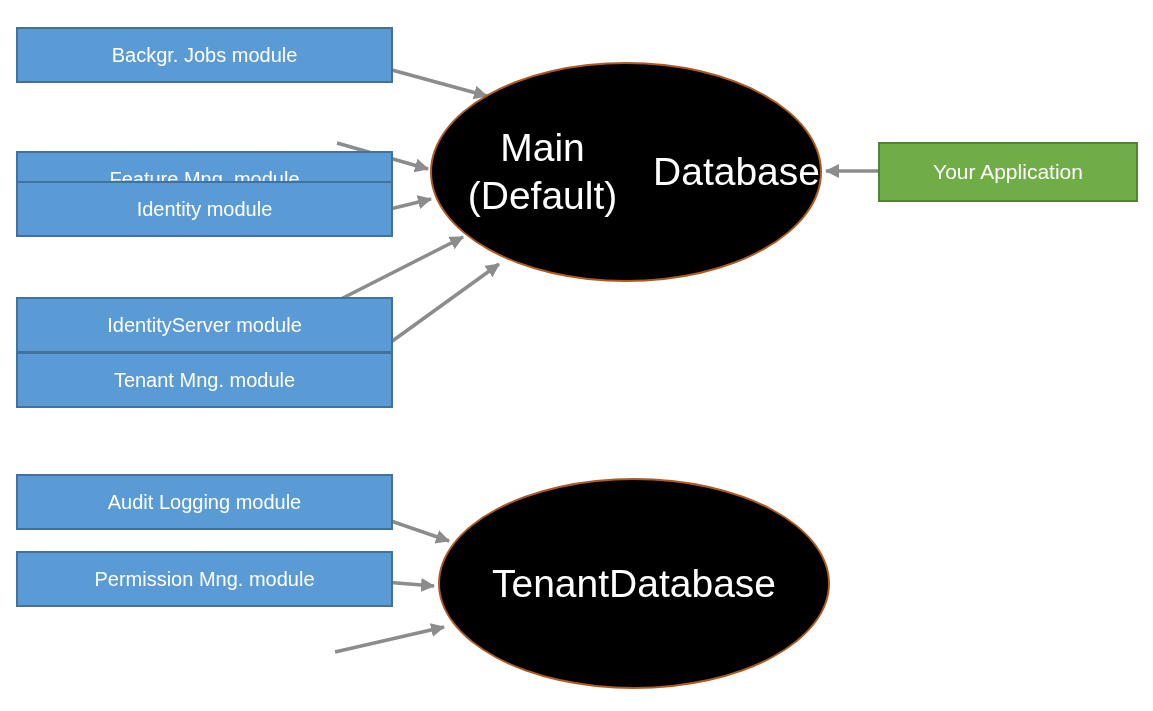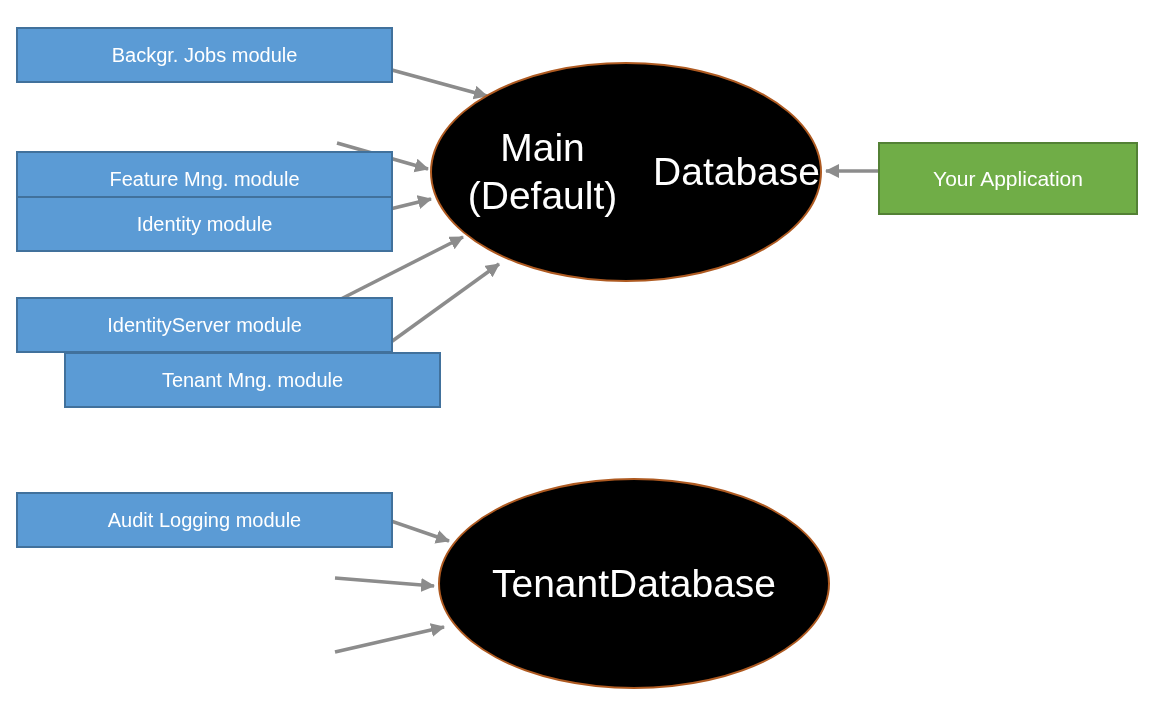--- a/index.html
+++ b/index.html
@@ -45,31 +45,31 @@
     border: 2px solid #AE5A21;
     border-radius: 50%;
     flex-direction: row;
     font-size: 39px;
     line-height: 48px;
   }
   .app {
     left: 878px;
     top: 142px;
     width: 260px;
-    height: 73px;
+    height: 60px;
     background: #70AD47;
     border: 2px solid #538135;
     font-size: 21px;
   }
   .m1 { top: 27px; }
   .m2 { top: 115px; margin-top: 36px; }
-  .m3 { top: 196px; }
+  .m3 { top: 181px; }
   .m4 { top: 274px; margin-top: 23px; }
-  .m5 { top: 352px; margin-left: 48px; }
-  .m6 { top: 492px; }
+  .m5 { top: 352px; }
+  .m6 { top: 474px; }
   .m7 { top: 551px; }
   .m8 { top: 629px; }
   .db-main   { left: 430px; top: 62px;  width: 392px; height: 220px; }
   .db-second { left: 438px; top: 478px; width: 392px; height: 211px; }
 </style>
 </head>
 <body>
 
 <div class="diagram">
 
@@ -104,20 +104,23 @@
   <div class="node module m4">
     <span>IdentityServer module</span>
   </div>
   <div class="node module m5">
     <span>Tenant Mng. module</span>
   </div>
 
   <div class="node module m6">
     <span>Audit Logging module</span>
   </div>
+  <div class="node module m7">
+    <span>Permission Mng. module</span>
+  </div>
 
   <div class="node database db-main">
     <span>Main (Default)</span>
     <span>Database</span>
   </div>
 
   <div class="node database db-second">
     <span>Tenant</span>
     <span>Database</span>
   </div>

